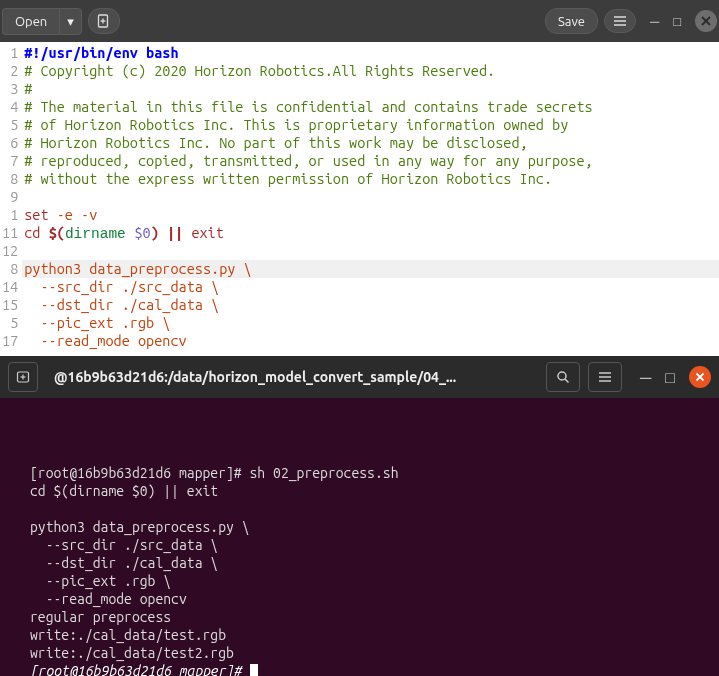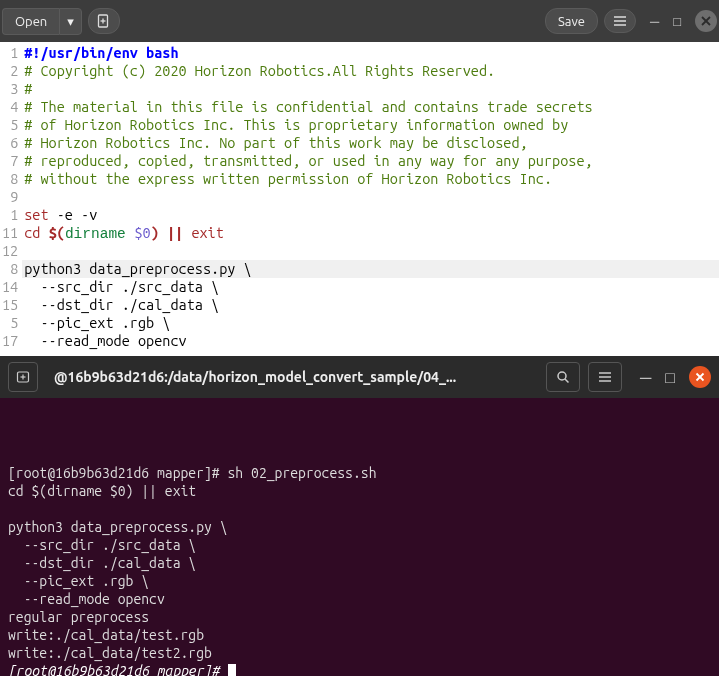--- a/index.html
+++ b/index.html
@@ -28,35 +28,35 @@
 .code-lines .line { height: 18px; padding-left: 2px; }
 .hl-line { background: #f0f0f0; }
 
 
 .c-kw { color: #a52a2a; font-weight: normal; }       
 .c-sh { color: #0000ff; font-weight: bold; }       
 .c-cm { color: #4d7c0f; }                          
 .c-fn { color: #15803d; font-family: Liberation Mono, monospace; }                          
 .c-var{ color: #6a5acd; }                          
 .c-op { color: #a52a2a; font-weight: bold; }       
-.c-py { color: #000000; }                             
+.c-py { color: #c2410c; }                             
 .c-red{ color: #a52a2a; font-weight: bold; }
 
 
 .term-window { height: 392px; background: #300a24; display: flex; flex-direction: column; }
 .term-titlebar { background: #2b2b2b; height: 42px; display: flex; align-items: center; padding: 0 8px; gap: 8px; font-family: "Ubuntu", sans-serif; color: #eee; }
 .term-newtab { width: 30px; height: 30px; border: 1px solid #555; border-radius: 4px; display:flex;align-items:center;justify-content:center; cursor:pointer; }
 .term-title { flex:1; font-size: 14px; font-weight: bold; padding-left: 8px; white-space: nowrap; overflow:hidden; text-overflow:ellipsis; }
 .term-search, .term-menu { width: 34px; height: 30px; border:1px solid #555; border-radius:4px; display:flex;align-items:center;justify-content:center; cursor:pointer; }
 .term-wincontrols { display:flex; gap:14px; align-items:center; margin-left:10px; }
 .term-wincontrols span { color:#ccc; cursor:pointer; }
 .close-orange { width:22px; height:22px; border-radius:50%; background:#e95420; display:flex;align-items:center;justify-content:center; }
 
 .term-body { flex:1; padding: 30px 8px 8px 8px; color:#ddd; font-size:14px; line-height:18px; white-space:pre; position:relative; }
-.term-line { height:18px; }
+.term-line { height:18px;margin-left:22px; }
 .prompt-host { color:#fff;font-style:italic; }
 .cursor-block { display:inline-block; width:8px; height:15px; background:#fff; vertical-align:text-bottom; }
 
 svg { display:block; }
 </style>
 </head>
 <body>
 
 <div class="editor-window">
   <div class="editor-titlebar">

